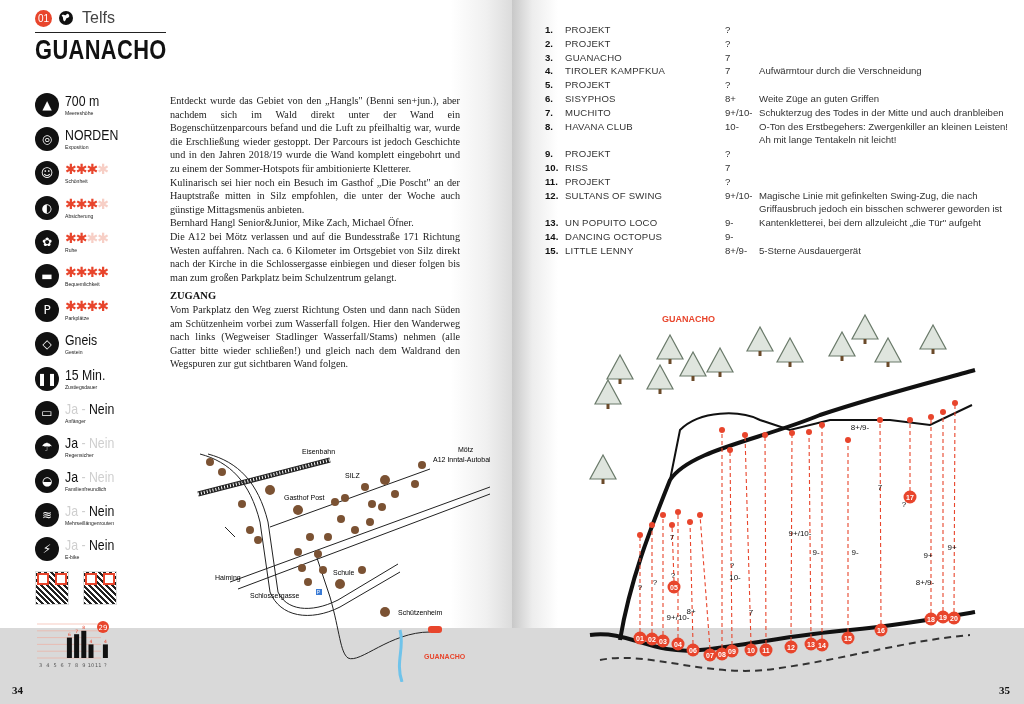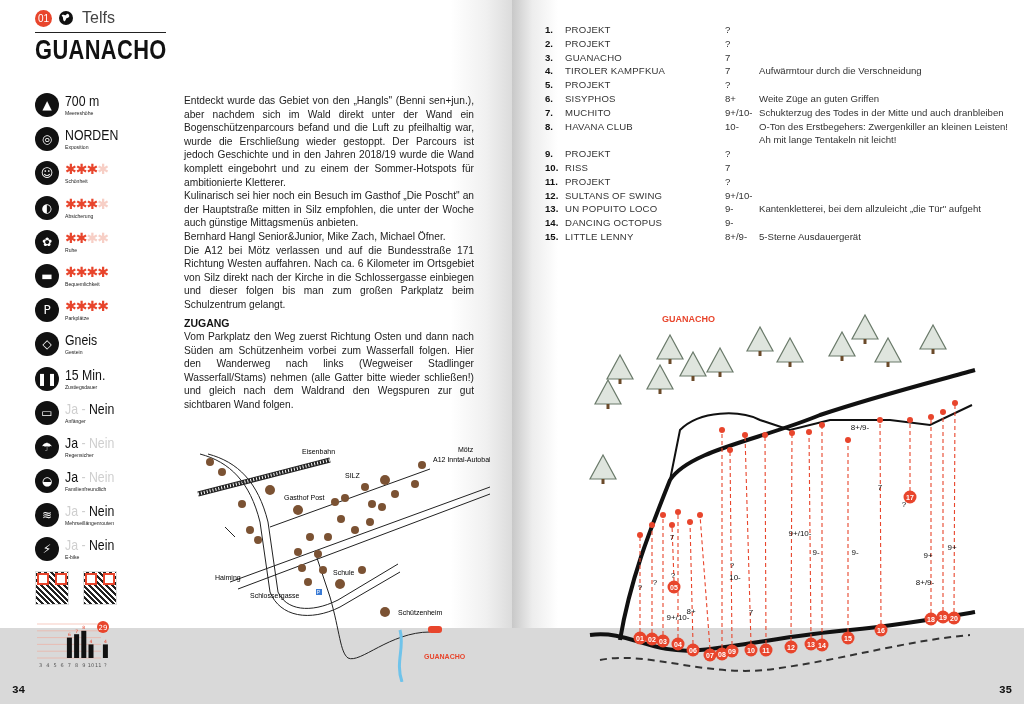--- a/index.html
+++ b/index.html
@@ -20,24 +20,24 @@
 .fval{font-family:"Liberation Sans",sans-serif;font-size:15px;line-height:16px;color:#111;transform:scaleX(0.82);transform-origin:left;white-space:nowrap}
 .fsub{font-family:"Liberation Sans",sans-serif;font-size:6px;color:#222;line-height:8px;transform:scaleX(0.85);transform-origin:left;white-space:nowrap}
 .stars{color:#e8452c;font-size:14px;line-height:16px;letter-spacing:-1px}
 .stars .off{color:#f7cfc6}
 .dim{color:#cfcfcf}
 .qr{position:absolute;top:571px;width:34px;height:34px;background:
  repeating-linear-gradient(45deg,#222 0 2px,#fff 2px 4px),#fff;border:1px solid #ddd}
 .qr::before,.qr::after{content:"";position:absolute;width:8px;height:8px;border:2px solid #e8452c;background:#fff}
 .qr::before{left:1px;top:1px}.qr::after{right:1px;top:1px}
 .chart{position:absolute;left:35px;top:620px;width:76px;height:50px}
-.body{position:absolute;left:184px;top:94px;width:290px;font-family:Liberation Sans, sans-serif;font-size:10.2px;line-height:13.6px;color:#222;text-align:justify}
+.body{position:absolute;left:170px;top:94px;width:290px;font-family:Liberation Serif, serif;font-size:10.2px;line-height:13.6px;color:#222;text-align:justify}
 .body h4{font-size:10.5px;font-weight:bold;margin-top:5px;color:#111}
 .map{position:absolute;left:190px;top:432px;width:300px;height:250px}
-.pnum{position:absolute;font-family:Liberation Mono, monospace;font-weight:bold;font-size:11px;color:#111}
+.pnum{position:absolute;font-family:Liberation Serif, serif;font-weight:bold;font-size:11px;color:#111}
 .routes{position:absolute;left:33px;top:23px;width:470px;font-family:"Liberation Sans",sans-serif;font-size:9.6px;line-height:13.8px;color:#333}
 .rt{display:flex}
 .rt .n{width:20px;font-weight:bold;color:#111;flex:none}
 .rt .nm{width:160px;flex:none;letter-spacing:0.2px}
 .rt .g{width:34px;flex:none}
 .rt .d{flex:1}
 .topo-title{position:absolute;left:150px;top:314px;font-family:"Liberation Sans",sans-serif;font-weight:bold;font-size:9px;color:#e8452c}
 .topo{position:absolute;left:48px;top:300px;width:420px;height:380px}
 </style>
 </head>
@@ -328,20 +328,21 @@
       <div class="rt">
         <span class="n">11.</span>
         <span class="nm">PROJEKT</span>
         <span class="g">?</span>
         <span class="d"></span>
       </div>
       <div class="rt">
         <span class="n">12.</span>
         <span class="nm">SULTANS OF SWING</span>
         <span class="g">9+/10-</span>
+        <span class="d">Magische Linie mit gefinkelten Swing-Zug, die nach Griffausbruch jedoch ein bisschen schwerer geworden ist</span>
       </div>
       <div class="rt">
         <span class="n">13.</span>
         <span class="nm">UN POPUITO LOCO</span>
         <span class="g">9-</span>
         <span class="d">Kantenkletterei, bei dem allzuleicht „die Tür" aufgeht</span>
       </div>
       <div class="rt">
         <span class="n">14.</span>
         <span class="nm">DANCING OCTOPUS</span>

